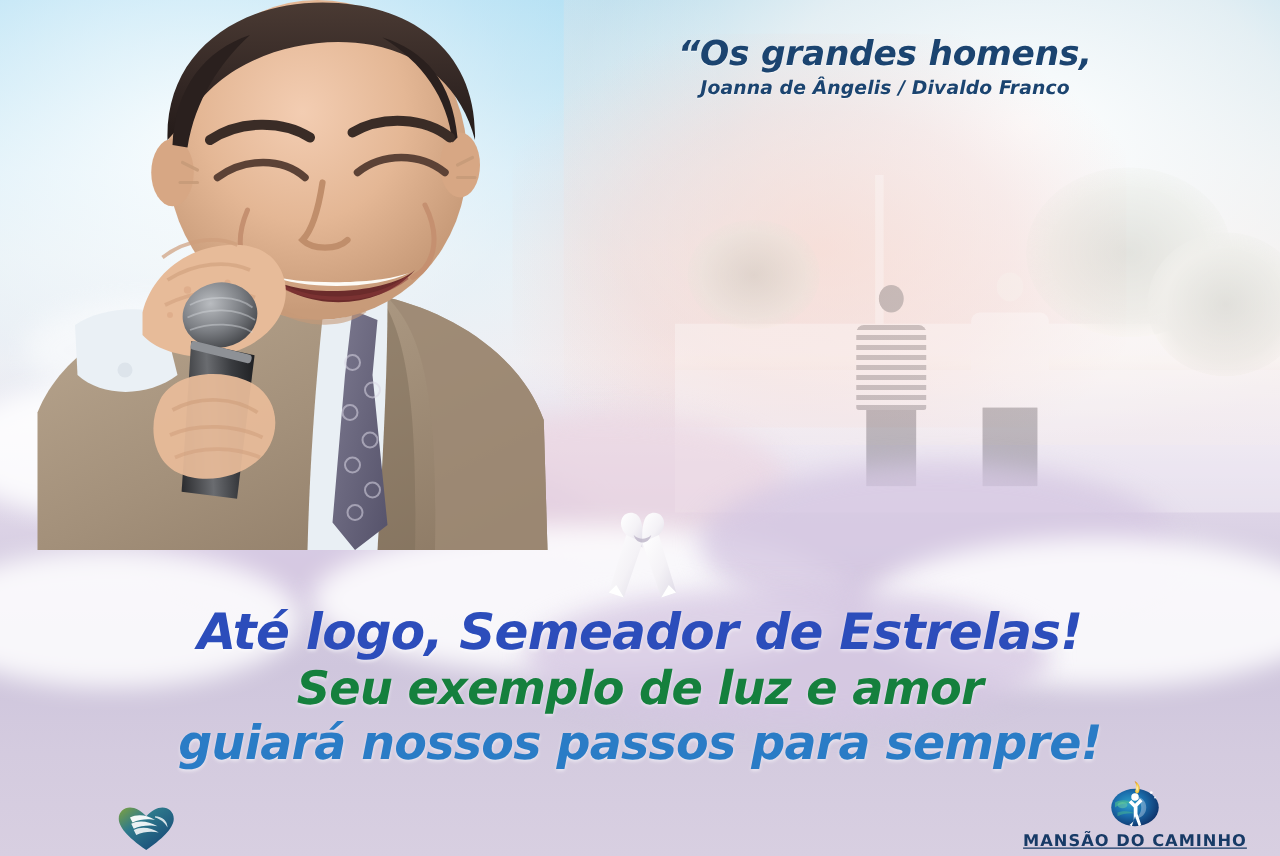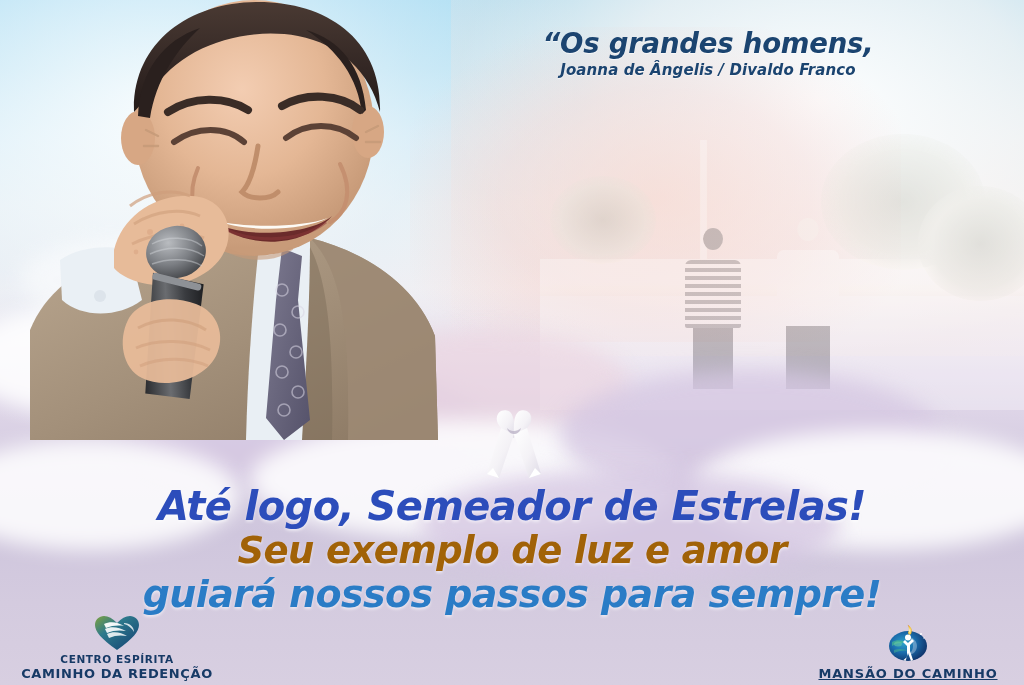--- a/index.html
+++ b/index.html
@@ -176,21 +176,21 @@
   .hl-line {
     font-family: "DejaVu Sans", sans-serif;
     font-style: italic;
     font-weight: bold;
     letter-spacing: -0.6px;
     line-height: 1.0;
     white-space: nowrap;
     text-shadow: 0 2px 3px rgba(255,255,255,0.55);
   }
   .hl-1 { font-size: 40px; color: #2c4dbb; margin-bottom: 6px; }
-  .hl-2 { font-size: 37px; color: #a16207; margin-bottom: 6px; }
+  .hl-2 { font-size: 37px; color: #15803d; margin-bottom: 6px; }
   .hl-3 { font-size: 38px; color: #2a7cc6; }
 
   
   .logo {
     position: absolute;
     bottom: 4px;
     display: flex;
     flex-direction: column;
     align-items: center;
   }
@@ -425,24 +425,20 @@
             <stop offset="100%" stop-color="#133f73"></stop>
           </linearGradient>
         </defs>
         <path d="M23 35 C7 24 1 16 1 10 C1 4.5 5.2 1 10 1 C14.4 1 18.6 3.6 23 8
                  C27.4 3.6 31.6 1 36 1 C40.8 1 45 4.5 45 10 C45 16 39 24 23 35 Z" fill="url(#hg)"></path>
         <path d="M10 9 C16 6 24 7 30 11 C26 10 18 10 12 13 Z" fill="#ffffff" opacity="0.95"></path>
         <path d="M11 14 C17 11 25 12 32 16 C27 15 19 15 13 18 Z" fill="#ffffff" opacity="0.9"></path>
         <path d="M13 19 C19 16 27 17 33 21 C28 20 21 20 15 23 Z" fill="#ffffff" opacity="0.85"></path>
         <path d="M30 8 C36 8 40 12 40 17 C38 13 34 10 30 9 Z" fill="#ffffff" opacity="0.8"></path>
       </svg>
-    </div>
-    <div class="logo-text">
-      <div class="l1">CENTRO ESPÍRITA</div>
-      <div class="l2">CAMINHO DA REDENÇÃO</div>
     </div>
   </div>
 
   <div class="logo logo-right">
     <div class="logo-mark big">
       <svg viewBox="0 0 44 40">
         <defs>
           <radialGradient id="gl" cx="38%" cy="40%" r="68%">
             <stop offset="0%" stop-color="#2ea3c9"></stop>
             <stop offset="45%" stop-color="#1b6fae"></stop>

